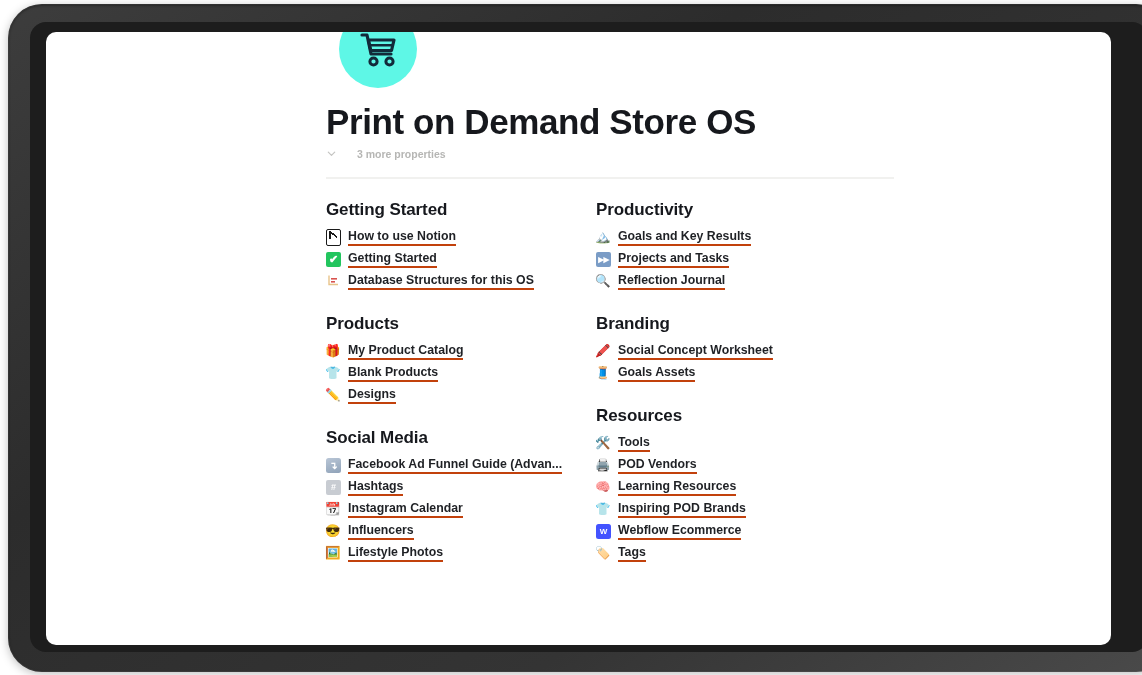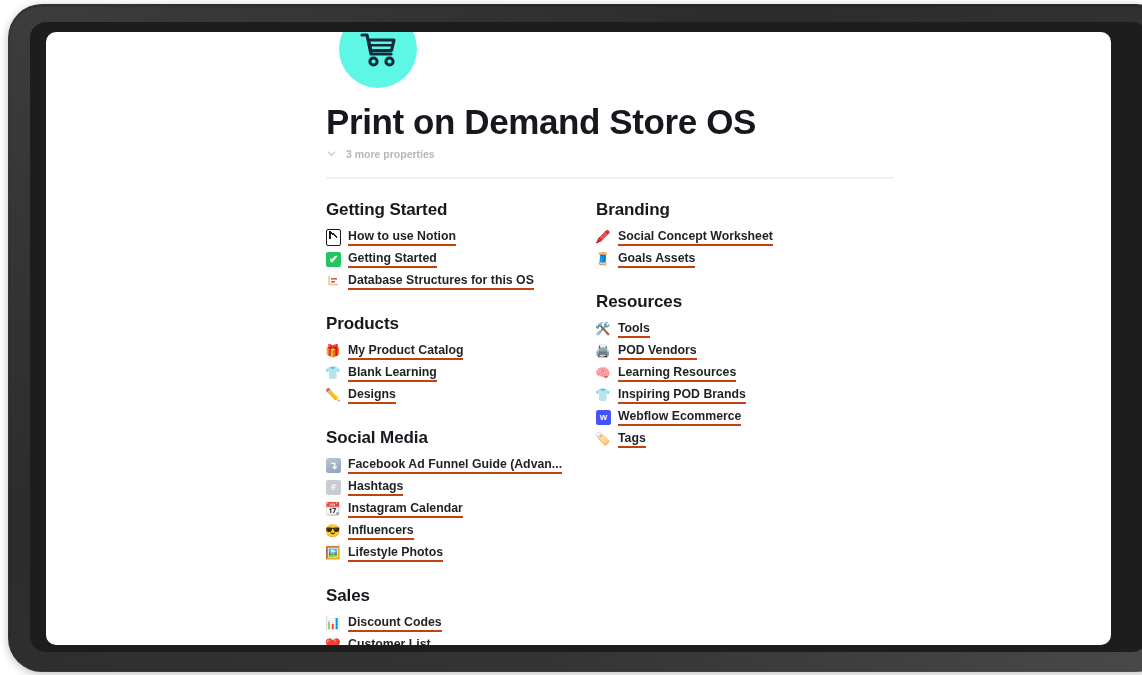--- a/index.html
+++ b/index.html
@@ -93,21 +93,21 @@
     letter-spacing: -0.4px;
     white-space: nowrap;
   }
 
   #properties-toggle {
     position: absolute;
     left: 280px;
     top: 116px;
     display: flex;
     align-items: flex-start;
-    gap: 9px;
+    gap: 20px;
     color: #b6b6b4;
     font-size: 10.5px;
     font-weight: 600;
   }
   #properties-toggle .chev { display: block; }
 
   #divider {
     position: absolute;
     left: 280px;
     top: 145px;
@@ -238,21 +238,21 @@
               </div>
             </div>
             <div class="section">
               <div class="section-title">Products</div>
               <div class="link-row">
                 <span class="link-icon">🎁</span>
                 <span class="link-text">My Product Catalog</span>
               </div>
               <div class="link-row">
                 <span class="link-icon">👕</span>
-                <span class="link-text">Blank Learning</span>
+                <span class="link-text">Blank Products</span>
               </div>
               <div class="link-row">
                 <span class="link-icon">✏️</span>
                 <span class="link-text">Designs</span>
               </div>
             </div>
             <div class="section">
               <div class="section-title">Social Media</div>
               <div class="link-row">
                 <span class="link-icon">
@@ -272,33 +272,39 @@
               </div>
               <div class="link-row">
                 <span class="link-icon">😎</span>
                 <span class="link-text">Influencers</span>
               </div>
               <div class="link-row">
                 <span class="link-icon">🖼️</span>
                 <span class="link-text">Lifestyle Photos</span>
               </div>
             </div>
-            <div class="section">
-              <div class="section-title">Sales</div>
-              <div class="link-row">
-                <span class="link-icon">📊</span>
-                <span class="link-text">Discount Codes</span>
-              </div>
-              <div class="link-row">
-                <span class="link-icon">❤️</span>
-                <span class="link-text">Customer List</span>
-              </div>
-            </div>
           </div>
         <div class="col right" id="col-right">
+            <div class="section">
+              <div class="section-title">Productivity</div>
+              <div class="link-row">
+                <span class="link-icon">🏔️</span>
+                <span class="link-text">Goals and Key Results</span>
+              </div>
+              <div class="link-row">
+                <span class="link-icon">
+                  <span class="gi gi-projects">▶▶</span>
+                </span>
+                <span class="link-text">Projects and Tasks</span>
+              </div>
+              <div class="link-row">
+                <span class="link-icon">🔍</span>
+                <span class="link-text">Reflection Journal</span>
+              </div>
+            </div>
             <div class="section">
               <div class="section-title">Branding</div>
               <div class="link-row">
                 <span class="link-icon">🖍️</span>
                 <span class="link-text">Social Concept Worksheet</span>
               </div>
               <div class="link-row">
                 <span class="link-icon">🧵</span>
                 <span class="link-text">Goals Assets</span>
               </div>

